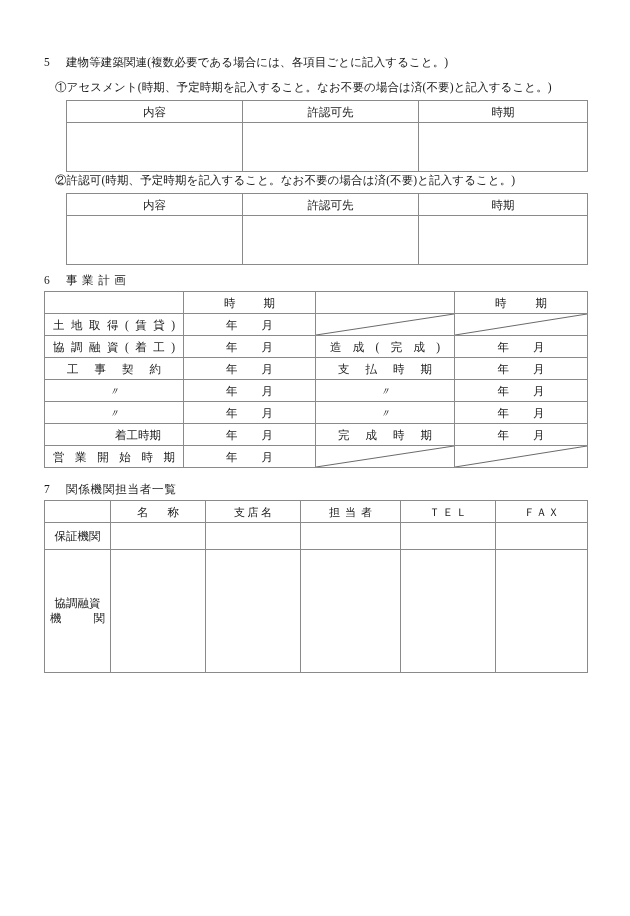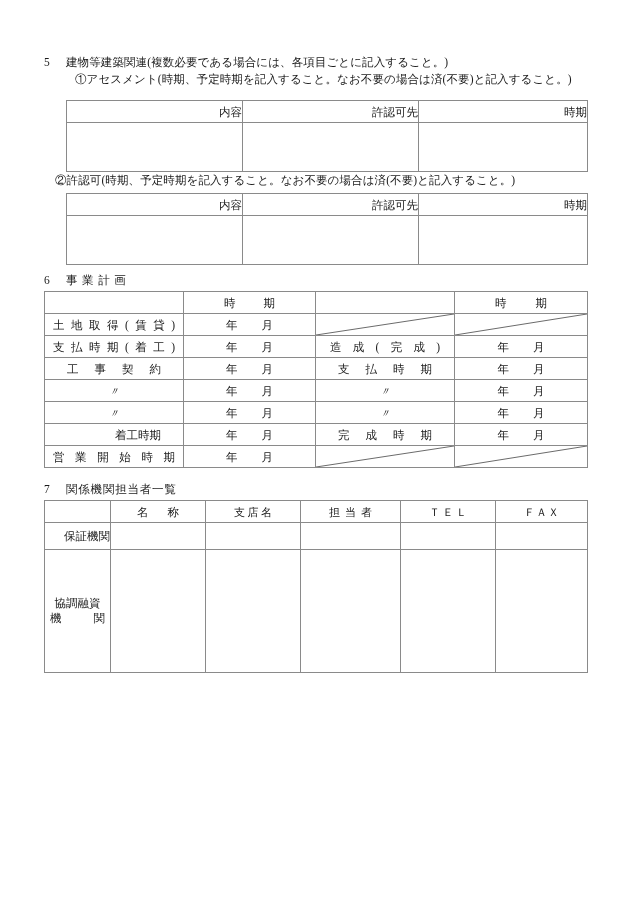--- a/index.html
+++ b/index.html
@@ -61,21 +61,21 @@
   table.grid td {
     border: 1px solid #8a8a8a;
     padding: 0;
     vertical-align: middle;
     font-size: 11.5px;
     line-height: 14px;
     position: relative;
   }
   td.lpad {
     padding-left: 5px;
-    text-align: right;
+    text-align: center;
   }
   td.ctr {
     text-align: center;
   }
 
   
   .spread {
     display: block;
     text-align: justify;
     text-align-last: justify;
@@ -163,21 +163,21 @@
 </style>
 </head>
 <body>
 
 <div class="page">
 
   <div class="sec-head" style="left:36px; top:55px;">
     <span class="sec-num">5</span><span>建物等建築関連(複数必要である場合には、各項目ごとに記入すること。)</span>
   </div>
 
-  <div class="sub-head" style="left:55px; top:72px;margin-left:20px;">①アセスメント(時期、予定時期を記入すること。なお不要の場合は済(不要)と記入すること。)</div>
+  <div class="sub-head" style="left:55px; top:80px;">①アセスメント(時期、予定時期を記入すること。なお不要の場合は済(不要)と記入すること。)</div>
 
   <table class="grid" style="left:66px; top:100px; width:521px;">
     <colgroup>
       <col style="width:176px;">
         <col style="width:176px;">
         <col style="width:169px;">
     </colgroup>
     <tbody>
       <tr>
         <td class="lpad" style="height:21px;">内容</td>
@@ -252,21 +252,21 @@
         </td>
         <td class="slash">
           <svg viewBox="0 0 133 21" preserveAspectRatio="none">
               <line x1="0" y1="21" x2="133" y2="0" stroke="#6b6b6b" stroke-width="1" vector-effect="non-scaling-stroke"></line>
             </svg>
         </td>
       </tr>
 
       <tr>
         <td style="height:21px;">
-          <span class="spread">支払時期(着工)</span>
+          <span class="spread">協調融資(着工)</span>
         </td>
         <td class="ctr">
           <span class="ym"><span class="y">年</span><span>月</span></span>
         </td>
         <td>
           <span class="spread2">造成(完成)</span>
         </td>
         <td class="ctr">
           <span class="ym"><span class="y">年</span><span>月</span></span>
         </td>

